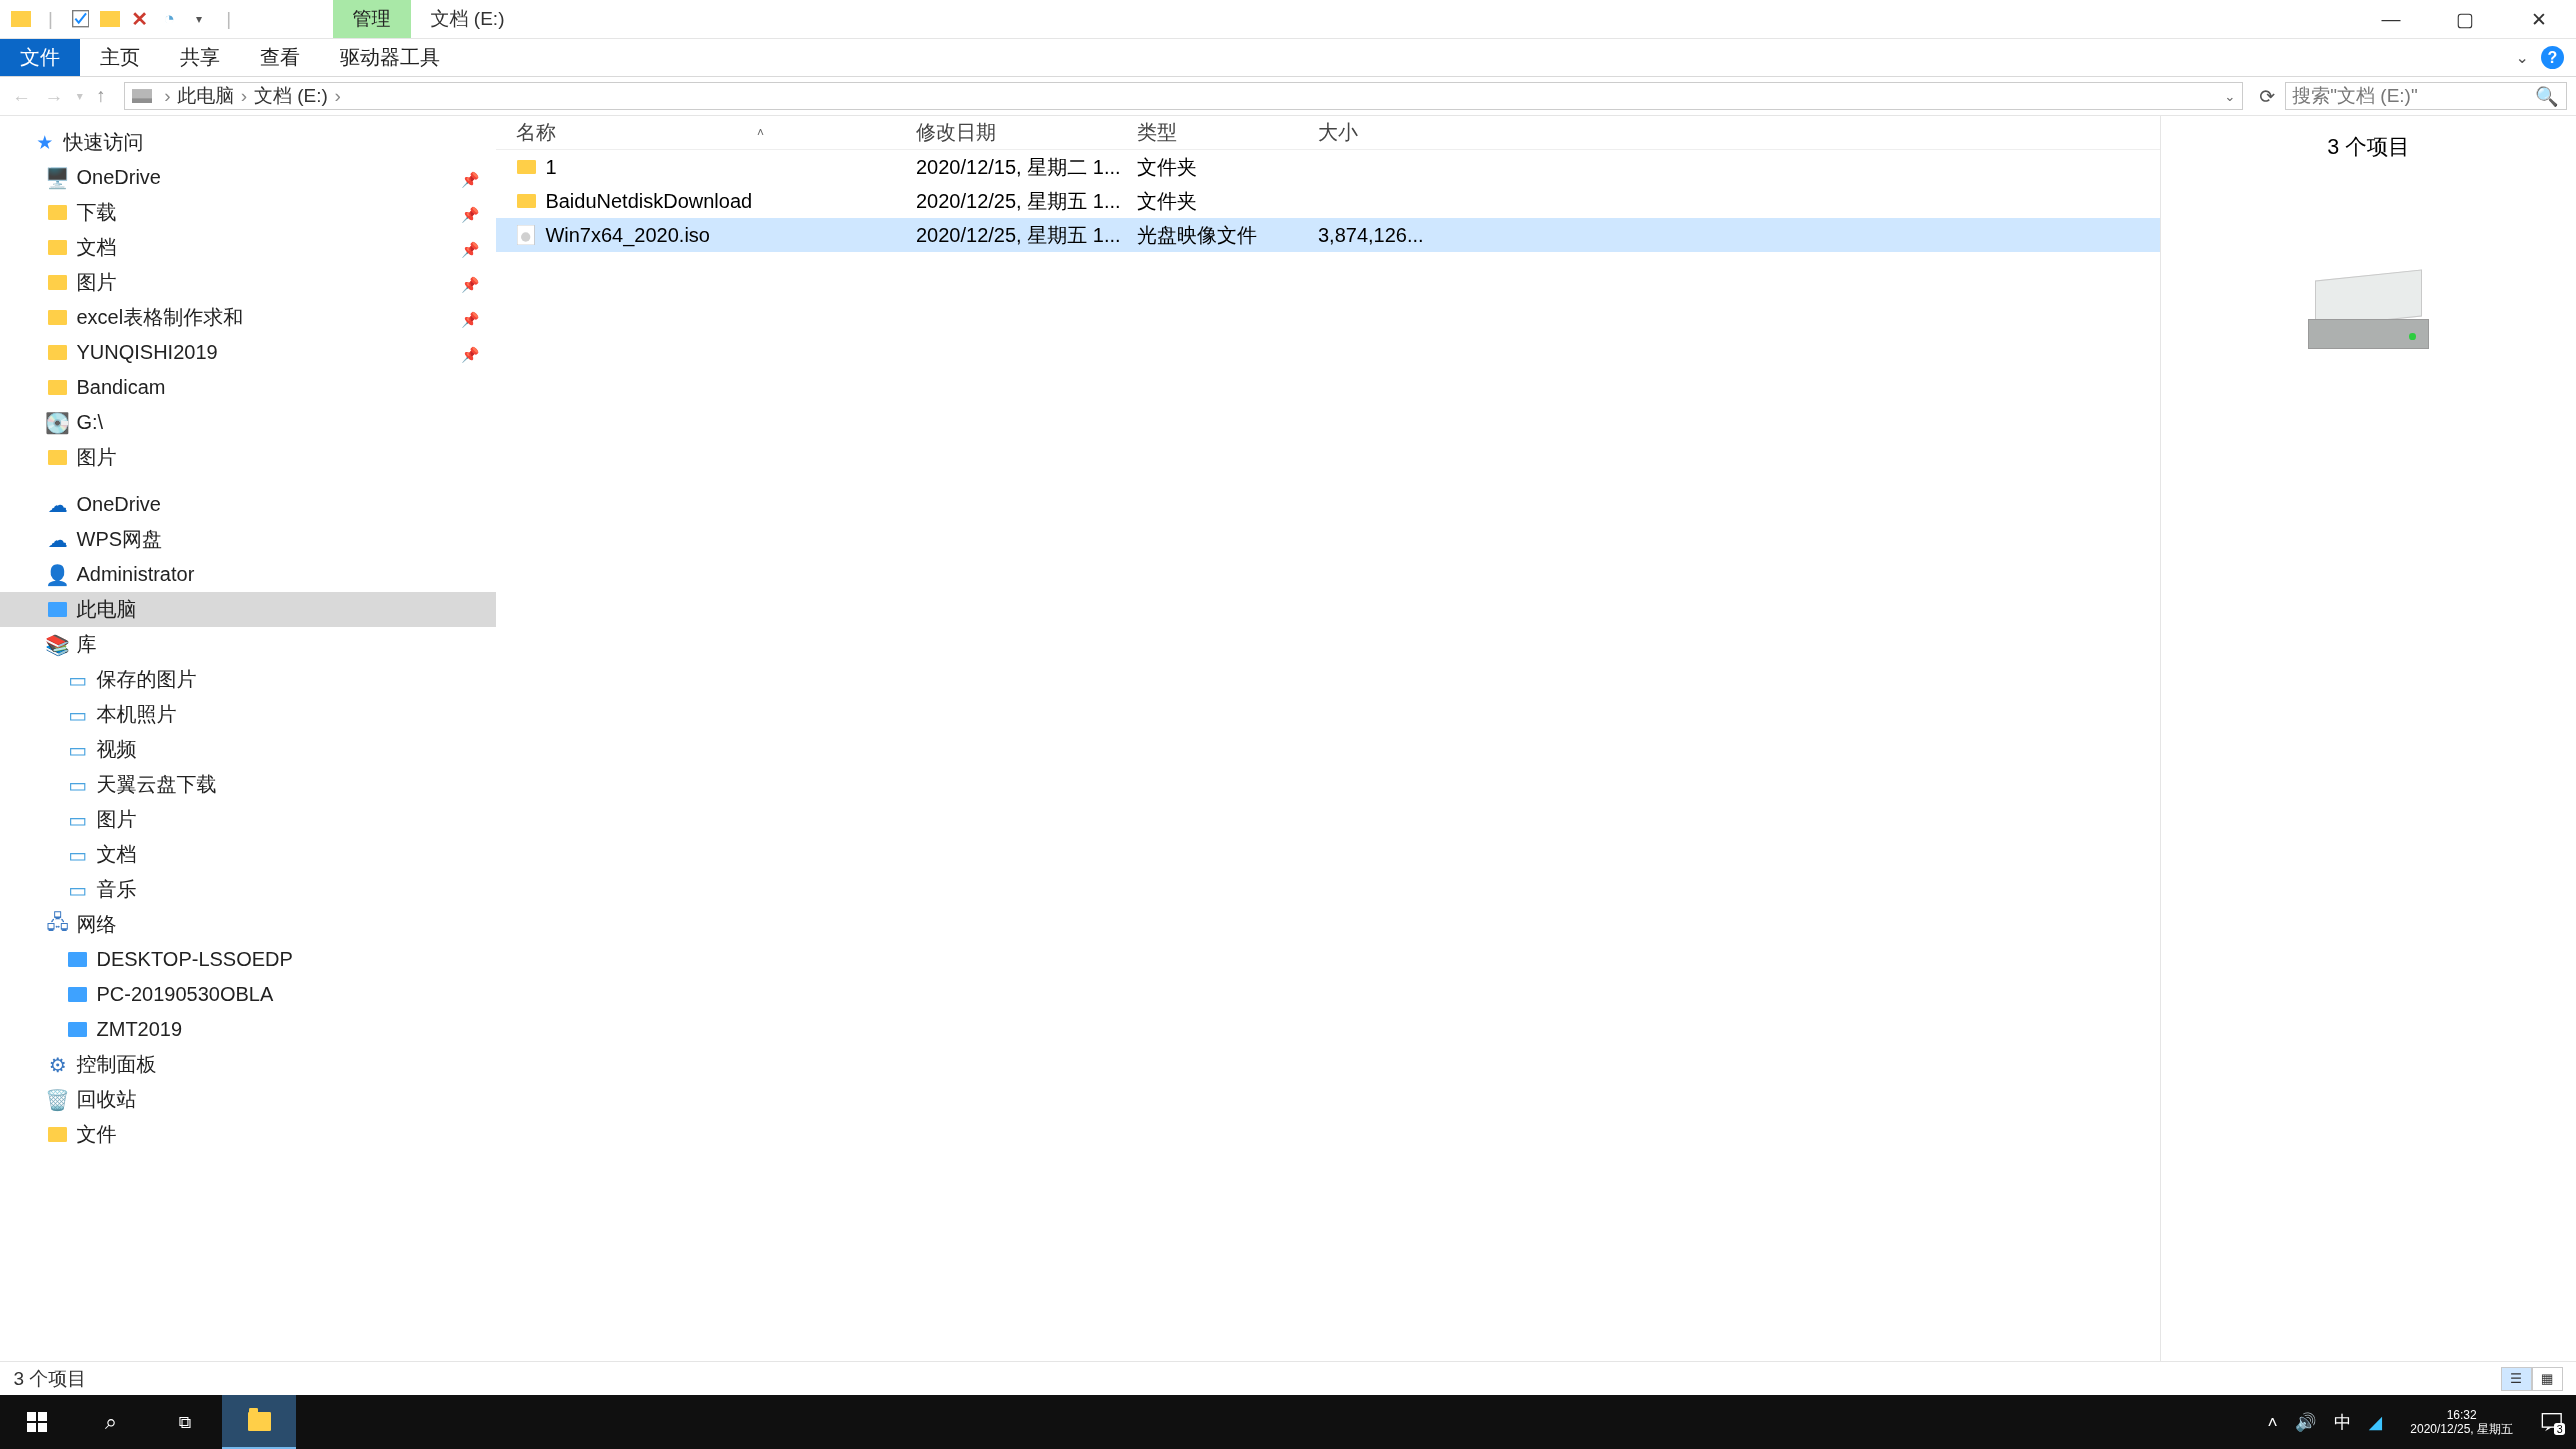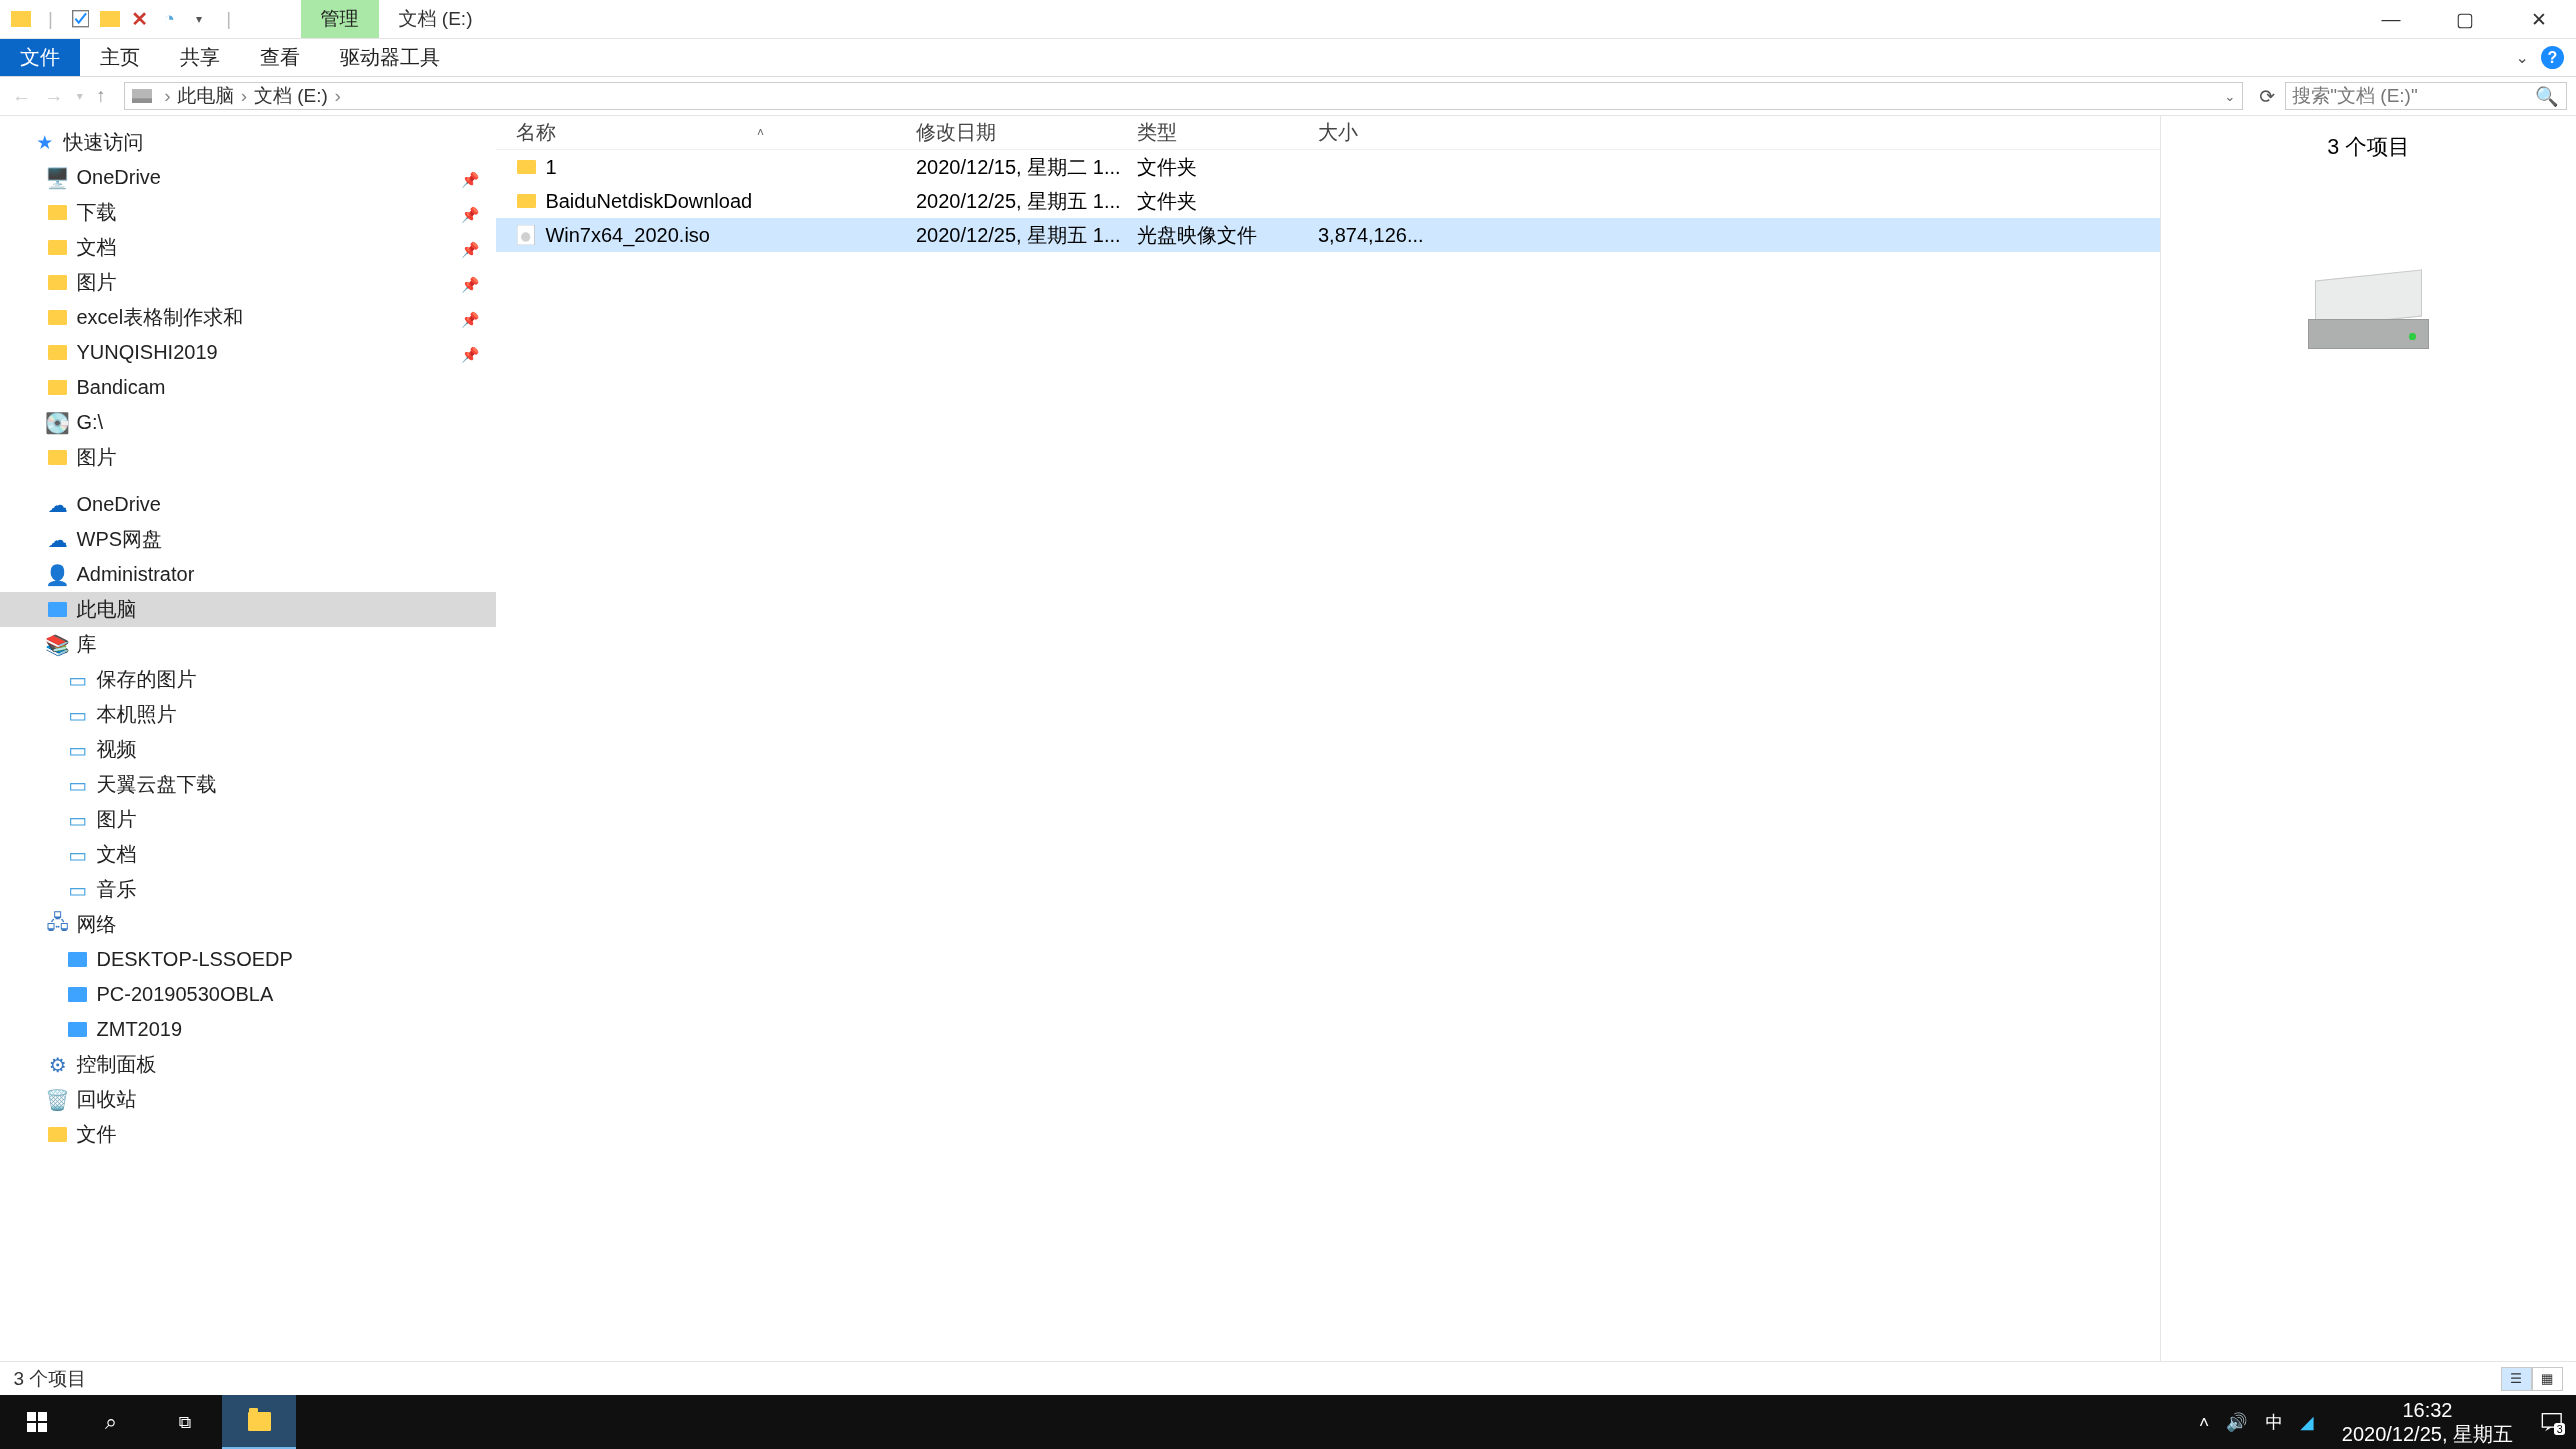--- a/index.html
+++ b/index.html
@@ -2,21 +2,21 @@
 <html style="font-size:10.7px"><head>
 <meta charset="utf-8">
 <style>
 * { margin: 0; padding: 0; box-sizing: border-box; font-family: "Microsoft YaHei", "Segoe UI", sans-serif; }
 html, body { width: 2576px; height: 1449px; overflow: hidden; background: #fff; }
 
 
 .titlebar { display: flex; align-items: center; height: 39px; background: #fff; border-bottom: 0.7px solid #e5e5e5; font-size: 19px; }
 .titlebar .qat { display: flex; align-items: center; gap: 6.7px; padding: 0 9.4px; }
 .titlebar .qat .ico { width: 23px; height: 23px; display: inline-flex; align-items: center; justify-content: center; }
-.titlebar .tab-group { display: flex; align-items: stretch; height: 100%; margin-left: 51px; }
+.titlebar .tab-group { display: flex; align-items: stretch; height: 100%; margin-left: 83px; }
 .titlebar .ctx-tab { background: #a9e8a7; color: #222; padding: 0 20px; display: flex; align-items: center; }
 .titlebar .title-tab { padding: 0 20px; display: flex; align-items: center; color: #333; }
 .titlebar .spacer { flex: 1; }
 .titlebar .winbtn { width: 74px; height: 100%; display: flex; align-items: center; justify-content: center; color: #333; font-size: 19px; }
 
 
 .ribbon { display: flex; align-items: stretch; height: 38px; background: #fff; border-bottom: 0.7px solid #d9d9d9; font-size: 20px; }
 .ribbon .rtab { padding: 0 20px; display: flex; align-items: center; color: #222; }
 .ribbon .rtab.file { background: #0b67c7; color: #fff; }
 .ribbon .rtab.ctx { color:#222; }
@@ -76,21 +76,21 @@
 .status .spacer { flex:1; }
 .status .viewbtn { width:31px; height:24px; border:0.7px solid #c9c9c9; display:inline-flex; align-items:center; justify-content:center; font-size:13.4px; }
 .status .viewbtn.active { background:#cfe7ff; }
 
 
 .taskbar { height:54px; background:#101010; display:flex; align-items:center; color:#fff; font-size:17.4px; }
 .taskbar .tbtn { width:74px; height:100%; display:flex; align-items:center; justify-content:center; }
 .taskbar .tbtn.active { background:#2a4c6c; border-bottom:2.7px solid #76b9ed; }
 .taskbar .spacer { flex:1; }
 .taskbar .tray { display:flex; align-items:center; gap:17.4px; padding-right:13.4px; }
-.taskbar .clock { text-align:center; line-height:1.2; font-size:20px; padding:0 10.7px; }
+.taskbar .clock { text-align:center; line-height:1.2; font-size:12px; padding:0 10.7px; }
 .win-logo { display:grid; grid-template-columns:9.4px 9.4px; grid-template-rows:9.4px 9.4px; gap:2px; }
 .win-logo span { background:#fff; }
 .fe-ico { width:23px; height:19px; background:#ffcf48; border-radius:1.3px; display:inline-block; position:relative; }
 .fe-ico::before { content:""; position:absolute; top:-4px; left:1.3px; width:9.4px; height:4px; background:#ffcf48; border-radius:1.3px 1.3px 0 0; }
 
 
 svg { display:block; }
 </style>
 </head>
 <body>

